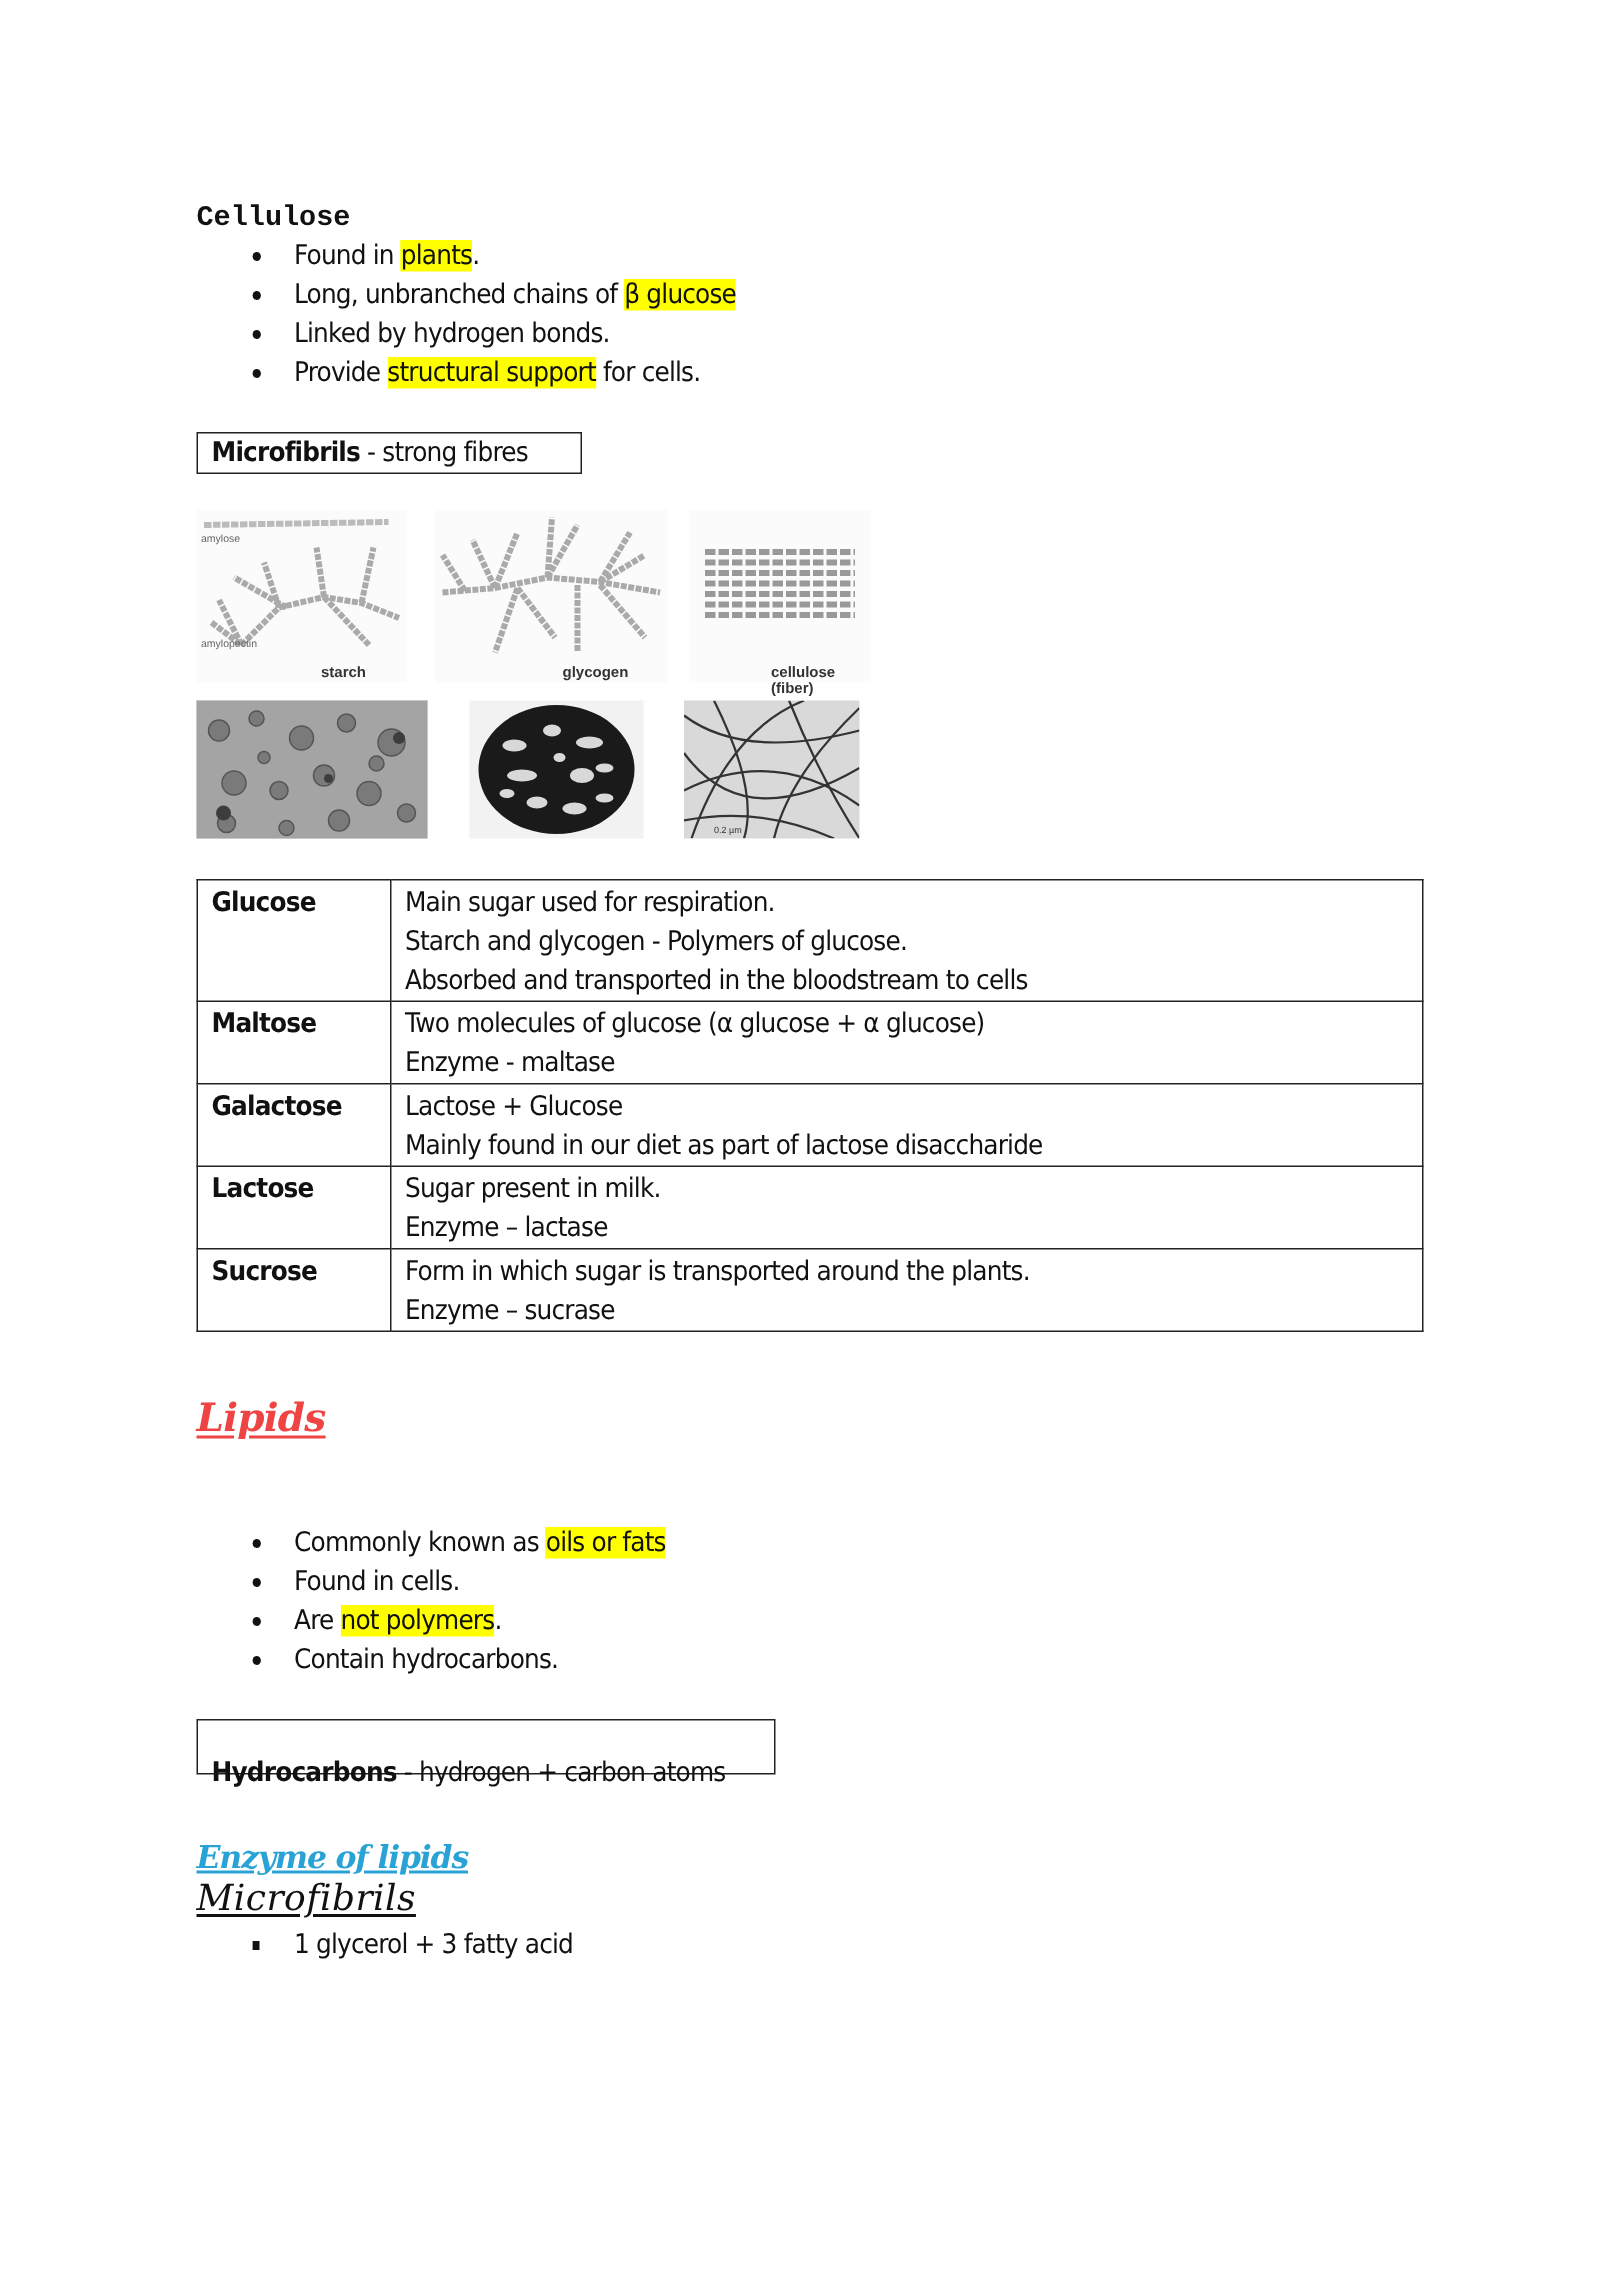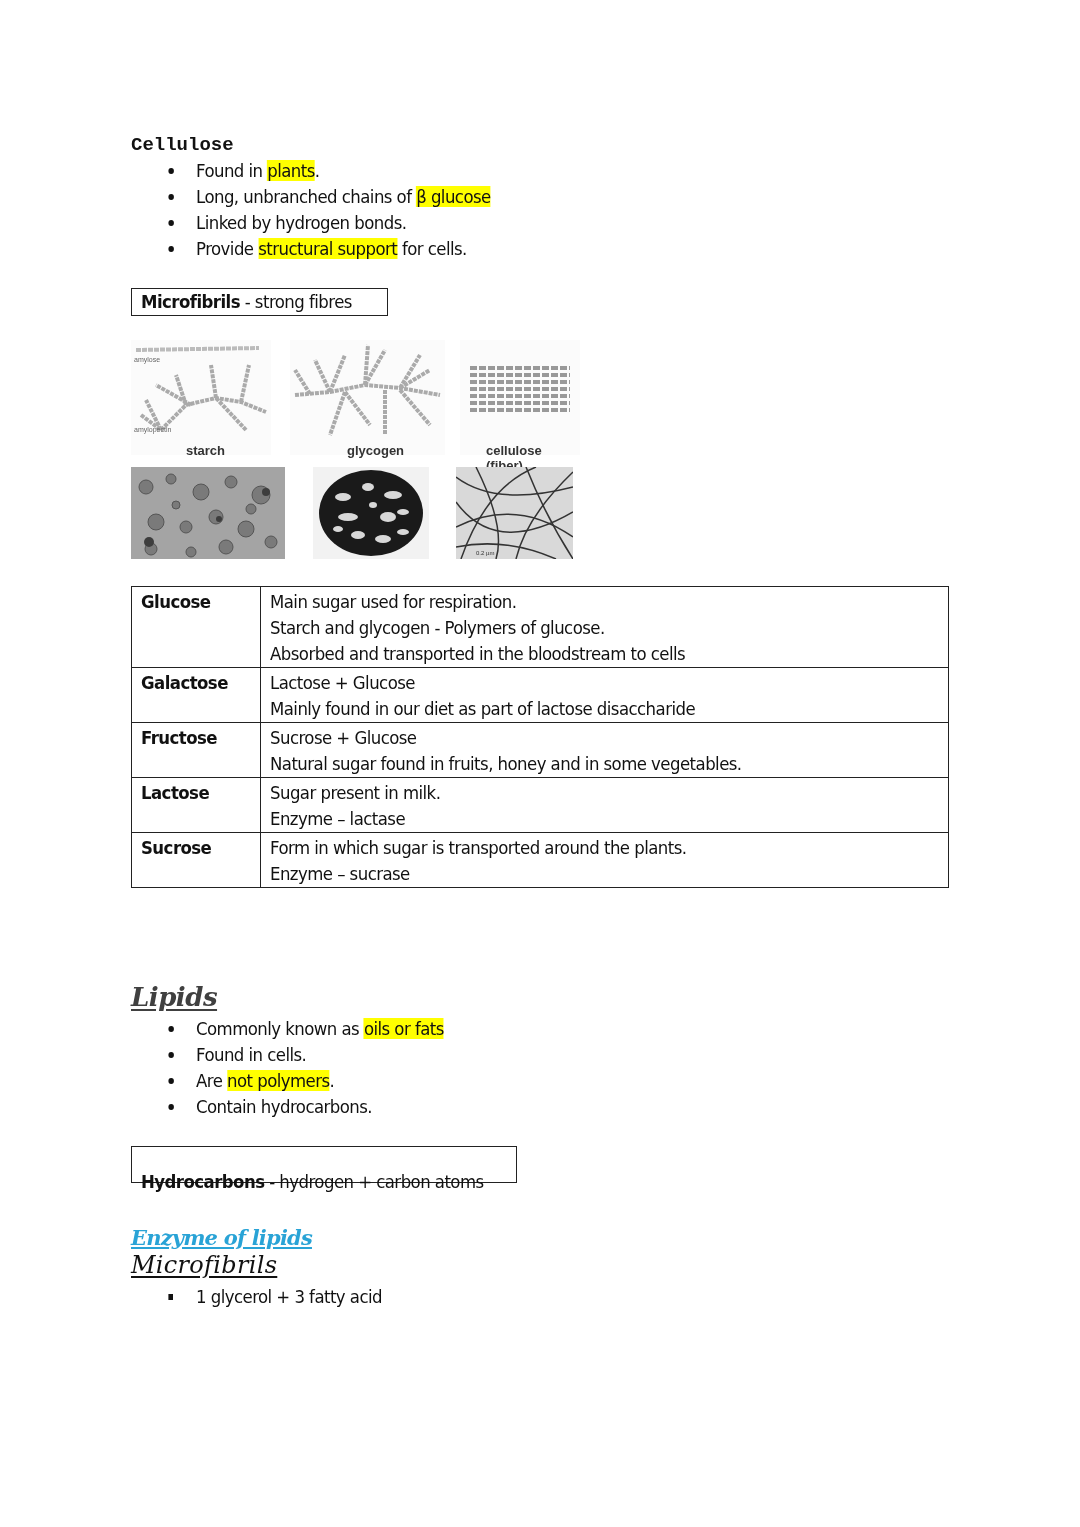--- a/index.html
+++ b/index.html
@@ -32,41 +32,41 @@
   .boxed {
     border: 1.5px solid #222; box-sizing: border-box;
     padding-left: 9px; line-height: 26px; height: 28px;
   }
   .boxed b { font-weight: bold; }
 
   
   .diagram { background: #fbfbfb; }
   .diag-label {
     position: absolute; font-family: "Liberation Sans", sans-serif;
-    font-size: 13px; color: #333; font-weight: bold;
+    font-size: 10px; color: #333; font-weight: bold; margin-left: 28px;
   }
   .diag-small {
     position: absolute; font-family: "Liberation Sans", sans-serif;
     font-size: 7px; color: #666;
   }
 
   
   table.sugars {
     position: absolute; left: 131px; top: 586px; width: 818px;
     border-collapse: collapse;
   }
   table.sugars td {
     border: 1.5px solid #222; vertical-align: top; padding: 2px 9px 0 9px;
   }
   table.sugars td.name { width: 110px; font-weight: bold; }
   .cell-line { height: 26px; line-height: 26px; }
 
   .lipids-title {
-    left: 131px; top: 982px; font-family: "DejaVu Serif", serif;
-    font-weight: bold; font-style: italic; font-size: 26px; color: #404040;
+    left: 131px; top: 931px; font-family: "DejaVu Serif", serif;
+    font-weight: bold; font-style: italic; font-size: 26px; color: #ef4444;
     text-decoration: underline; text-underline-offset: 3px; letter-spacing: -0.5px;
   }
   .types-title {
     left: 131px; top: 1225px; font-family: "DejaVu Serif", serif;
     font-weight: bold; font-style: italic; font-size: 21px; color: #29a3d6;
     text-decoration: underline; text-underline-offset: 2px; letter-spacing: -0.8px;
   }
   .trig-title {
     left: 131px; top: 1251px; font-family: "DejaVu Serif", serif;
     font-style: italic; font-size: 24px; color: #111;
@@ -212,34 +212,34 @@
           <div class="cell-line body-text" style="font-weight:bold;">Glucose</div>
         </td>
       <td>
         <div class="cell-line body-text">Main sugar used for respiration.</div>
         <div class="cell-line body-text">Starch and glycogen - Polymers of glucose.</div>
         <div class="cell-line body-text">Absorbed and transported in the bloodstream to cells</div>
       </td>
     </tr>
     <tr style="height:53px;">
       <td class="name">
+          <div class="cell-line body-text" style="font-weight:bold;">Maltose</div>
+        </td>
+      <td>
+        <div class="cell-line body-text">Two molecules of glucose (α glucose + α glucose)</div>
+        <div class="cell-line body-text">Enzyme - maltase</div>
+      </td>
+    </tr>
+    <tr style="height:53px;">
+      <td class="name">
           <div class="cell-line body-text" style="font-weight:bold;">Galactose</div>
         </td>
       <td>
         <div class="cell-line body-text">Lactose + Glucose</div>
         <div class="cell-line body-text">Mainly found in our diet as part of lactose disaccharide</div>
-      </td>
-    </tr>
-    <tr style="height:53px;">
-      <td class="name">
-          <div class="cell-line body-text" style="font-weight:bold;">Fructose</div>
-        </td>
-      <td>
-        <div class="cell-line body-text">Sucrose + Glucose</div>
-        <div class="cell-line body-text">Natural sugar found in fruits, honey and in some vegetables.</div>
       </td>
     </tr>
     <tr style="height:54px;">
       <td class="name">
           <div class="cell-line body-text" style="font-weight:bold;">Lactose</div>
         </td>
       <td>
         <div class="cell-line body-text">Sugar present in milk.</div>
         <div class="cell-line body-text">Enzyme – lactase</div>
       </td>

